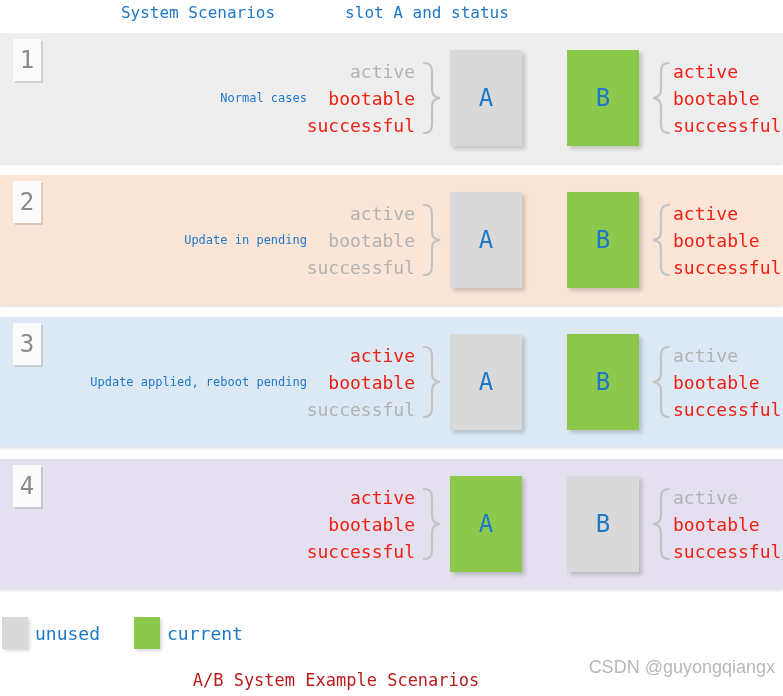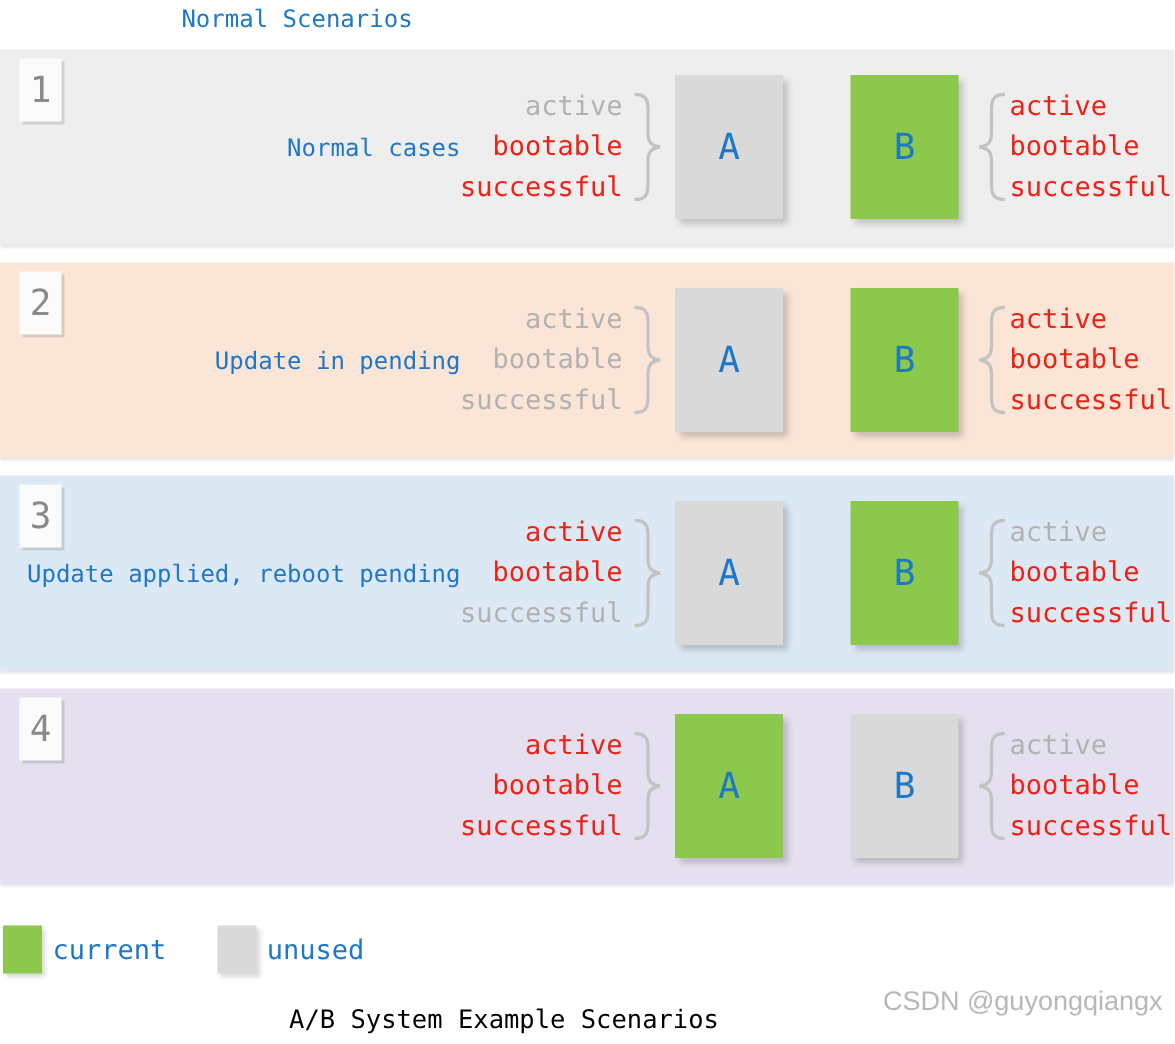--- a/index.html
+++ b/index.html
@@ -30,21 +30,21 @@
 
   .badge{
     position:absolute;left:13px;top:6px;width:28px;height:42px;
     background:#fbfbfb;box-shadow:2px 2px 0 rgba(0,0,0,0.12);
     color:#8a8a8a;font-size:24px;
     display:flex;align-items:center;justify-content:center;
   }
   .row-label{
     position:absolute;left:0;top:0;width:307px;height:100%;
     display:flex;align-items:center;justify-content:flex-end;
-    color:#1e78c8;font-size:16px;white-space:nowrap;text-align:right;
+    color:#1e78c8;font-size:12px;white-space:nowrap;text-align:right;
   }
   .statuses{
     position:absolute;top:50%;transform:translateY(-50%);
     font-size:18px;line-height:27px;white-space:nowrap;
   }
   .statuses.side-a{left:0;width:415px;text-align:right;}
   .statuses.side-b{left:673px;text-align:left;}
   .status-line[data-state="red"] {color:#f02014;}
   .status-line[data-state="gray"]{color:#b2b2b2;}
 
@@ -68,34 +68,35 @@
   .legend{position:absolute;top:617px;left:2px;display:flex;gap:34px;}
   .legend-item{display:flex;align-items:center;gap:7px;}
   .swatch{width:26px;height:32px;box-shadow:2px 2px 3px rgba(0,0,0,0.15);}
   .swatch[data-swatch="green"]{background:#8cc84b;}
   .swatch[data-swatch="gray"] {background:#d9d9d9;}
   .legend-label{color:#1e78c8;font-size:18px;}
 
   
   .title{
     position:absolute;top:670px;left:0;width:672px;text-align:center;
-    color:#000000;font-size:17px;
+    color:#b91c1c;font-size:17px;
   }
   .watermark{
     position:absolute;top:657px;right:8px;
     color:#b8b8b8;font-size:18px;
     font-family:"Liberation Sans","DejaVu Sans",sans-serif;
   }
 </style>
 </head>
 <body>
 
 <div class="canvas">
 
-  <div class="hdr hdr-scenarios">Normal Scenarios</div>
+  <div class="hdr hdr-scenarios">System Scenarios</div>
+  <div class="hdr hdr-slot-a">slot A and status</div>
 
   <div class="rows">
 
     <section class="row" data-tone="gray">
       <div class="badge">1</div>
       <div class="row-label">Normal cases</div>
       <div class="statuses side-a">
         <div class="status-line" data-state="gray">active</div>
         <div class="status-line" data-state="red">bootable</div>
         <div class="status-line" data-state="red">successful</div>
@@ -195,26 +196,26 @@
       <div class="statuses side-b">
         <div class="status-line" data-state="gray">active</div>
         <div class="status-line" data-state="red">bootable</div>
         <div class="status-line" data-state="red">successful</div>
       </div>
     </section>
 
   </div>
 
   <div class="legend">
+    <div class="legend-item">
+      <span class="swatch" data-swatch="gray"></span>
+      <span class="legend-label">unused</span>
+    </div>
     <div class="legend-item">
       <span class="swatch" data-swatch="green"></span>
       <span class="legend-label">current</span>
     </div>
-    <div class="legend-item">
-      <span class="swatch" data-swatch="gray"></span>
-      <span class="legend-label">unused</span>
-    </div>
   </div>
 
   <div class="title">A/B System Example Scenarios</div>
   <div class="watermark">CSDN @guyongqiangx</div>
 
 </div>
 
 </body></html>

